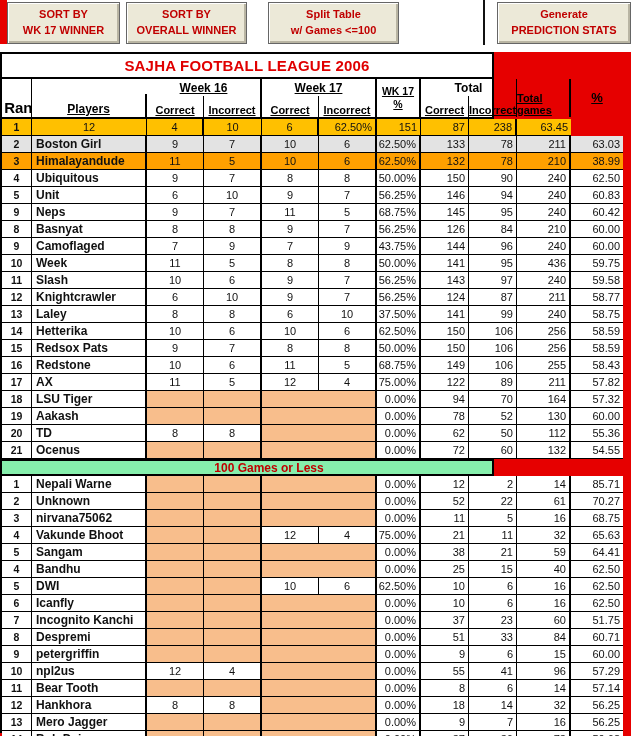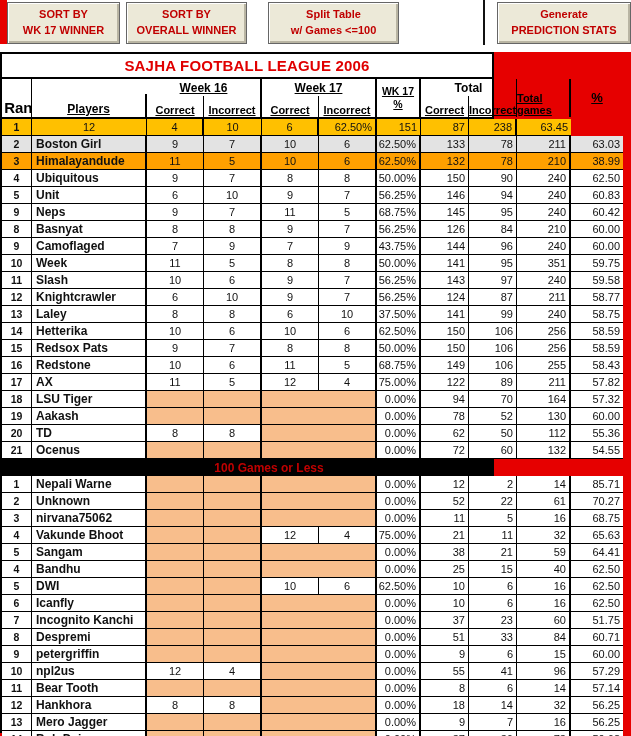--- a/index.html
+++ b/index.html
@@ -45,21 +45,21 @@
   .ctr{justify-content:center;}
   .rt{justify-content:flex-end;padding-right:3px;}
   .lf{justify-content:flex-start;padding-left:4px;}
   .rank{font-weight:bold;font-size:10.5px;}
   .player{font-weight:bold;font-size:12px;white-space:nowrap;}
   .blank{background:#F8BE8C;}
   .merge2{grid-column:span 2;}
   .hl-gold .c{background:#FFC000;}
   .hl-silver .c{background:#E3E3E3;}
   .hl-orange .c{background:#FFA000;}
-  .divider{height:17px;flex:0 0 auto;background:#000000;border-top:2px solid #000;
+  .divider{height:17px;flex:0 0 auto;background:#86efac;border-top:2px solid #000;
        border-bottom:2px solid #000;box-sizing:border-box;color:#C00000;font-weight:bold;
        font-size:12px;display:flex;align-items:center;justify-content:center;padding-left:44px;}
 </style>
 </head>
 <body>
 
 <div class="stage">
 
   <div class="topbar">
     <div class="red-strip-left"></div>
@@ -234,21 +234,21 @@
         <div class="row">
           <div class="c ctr rank">10</div>
           <div class="c lf player thick">Week</div>
           <div class="c ctr">11</div>
           <div class="c ctr thick">5</div>
           <div class="c ctr">8</div>
           <div class="c ctr thick">8</div>
           <div class="c rt thick">50.00%</div>
           <div class="c rt">141</div>
           <div class="c rt">95</div>
-          <div class="c rt thick">351</div>
+          <div class="c rt thick">436</div>
           <div class="c rt last">59.75</div>
         </div>
         <div class="row">
           <div class="c ctr rank">11</div>
           <div class="c lf player thick">Slash</div>
           <div class="c ctr">10</div>
           <div class="c ctr thick">6</div>
           <div class="c ctr">9</div>
           <div class="c ctr thick">7</div>
           <div class="c rt thick">56.25%</div>

